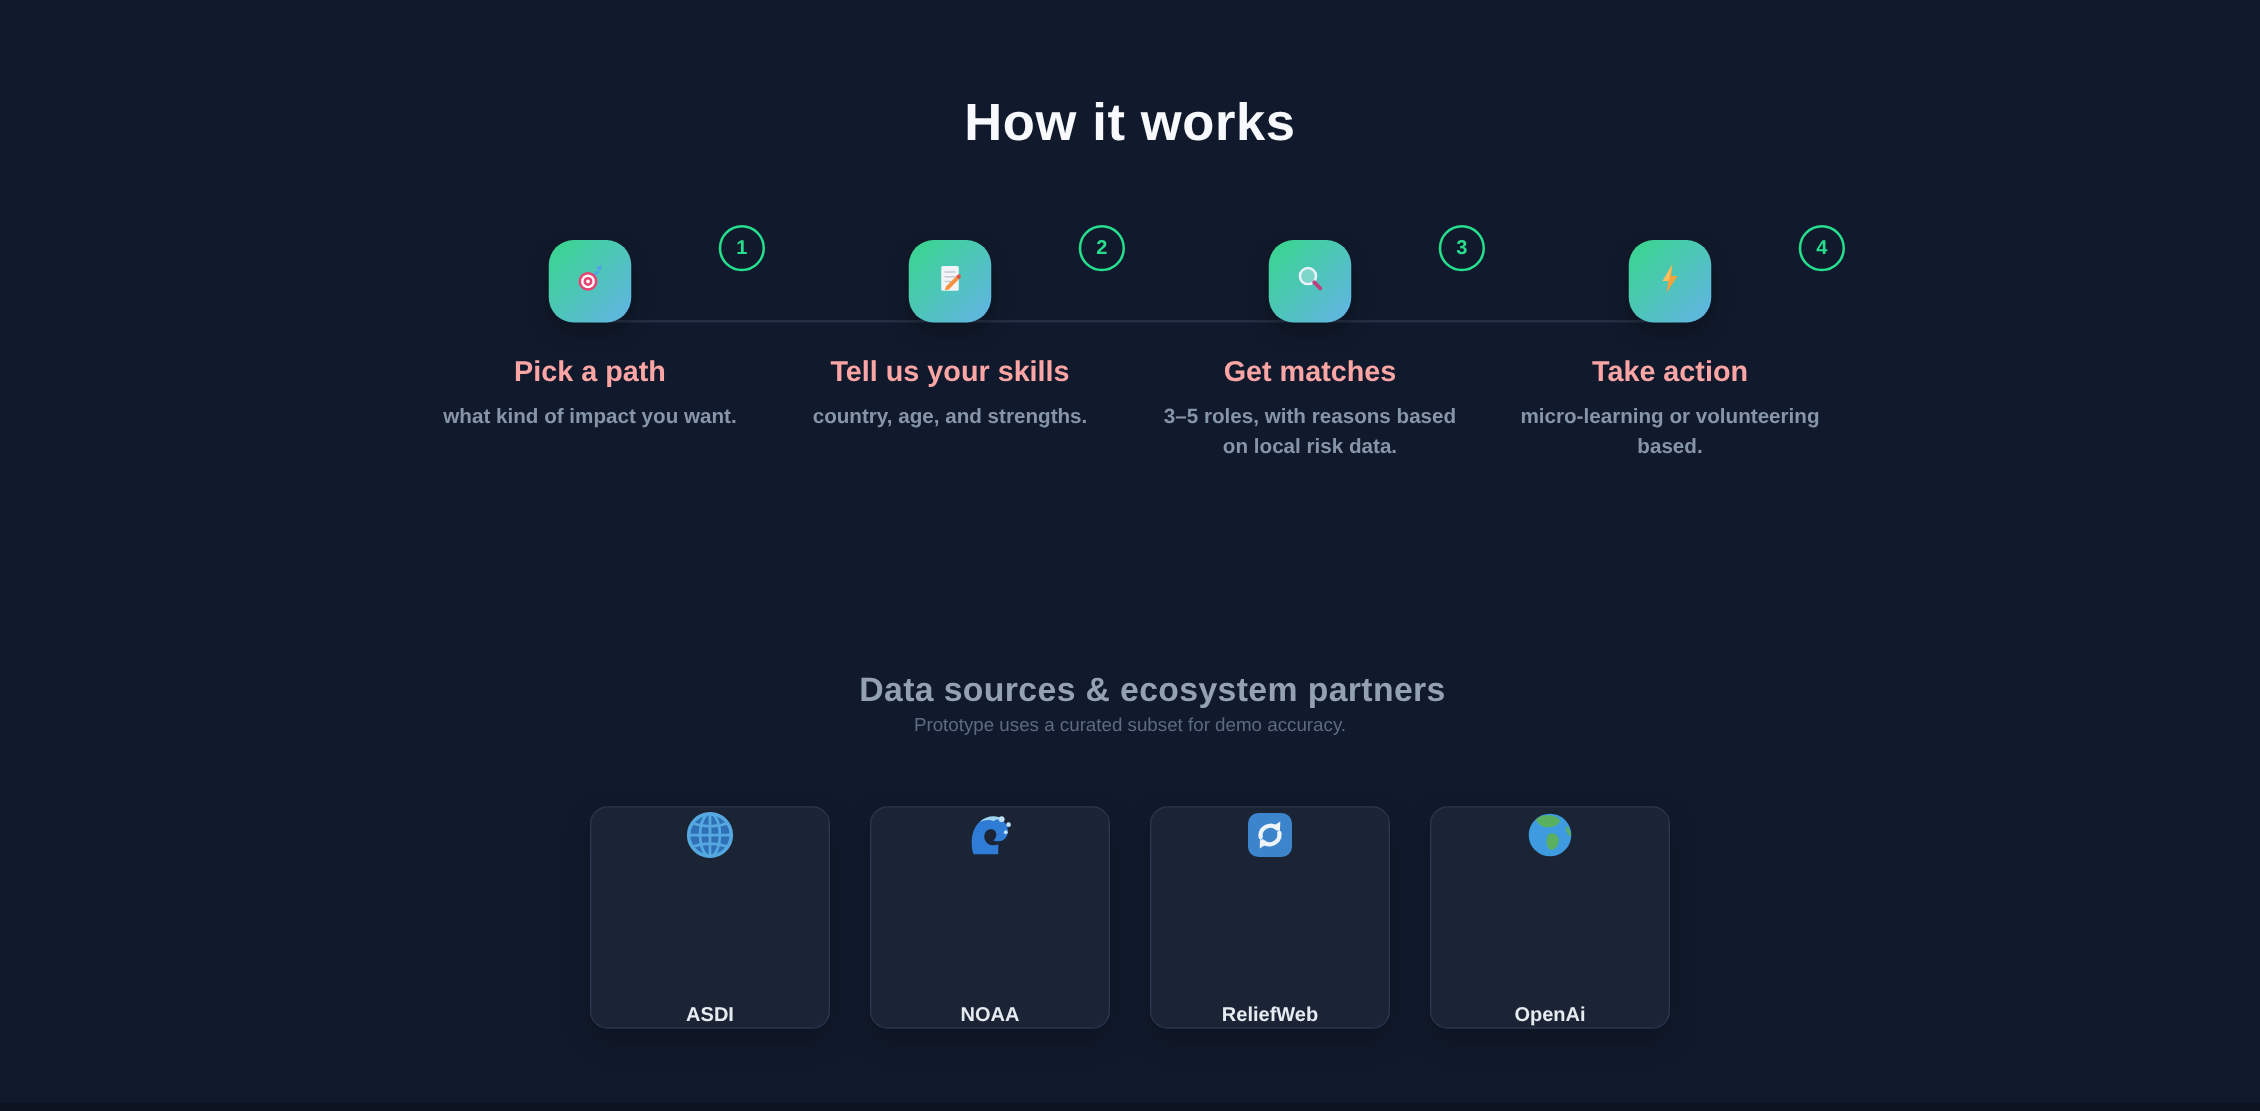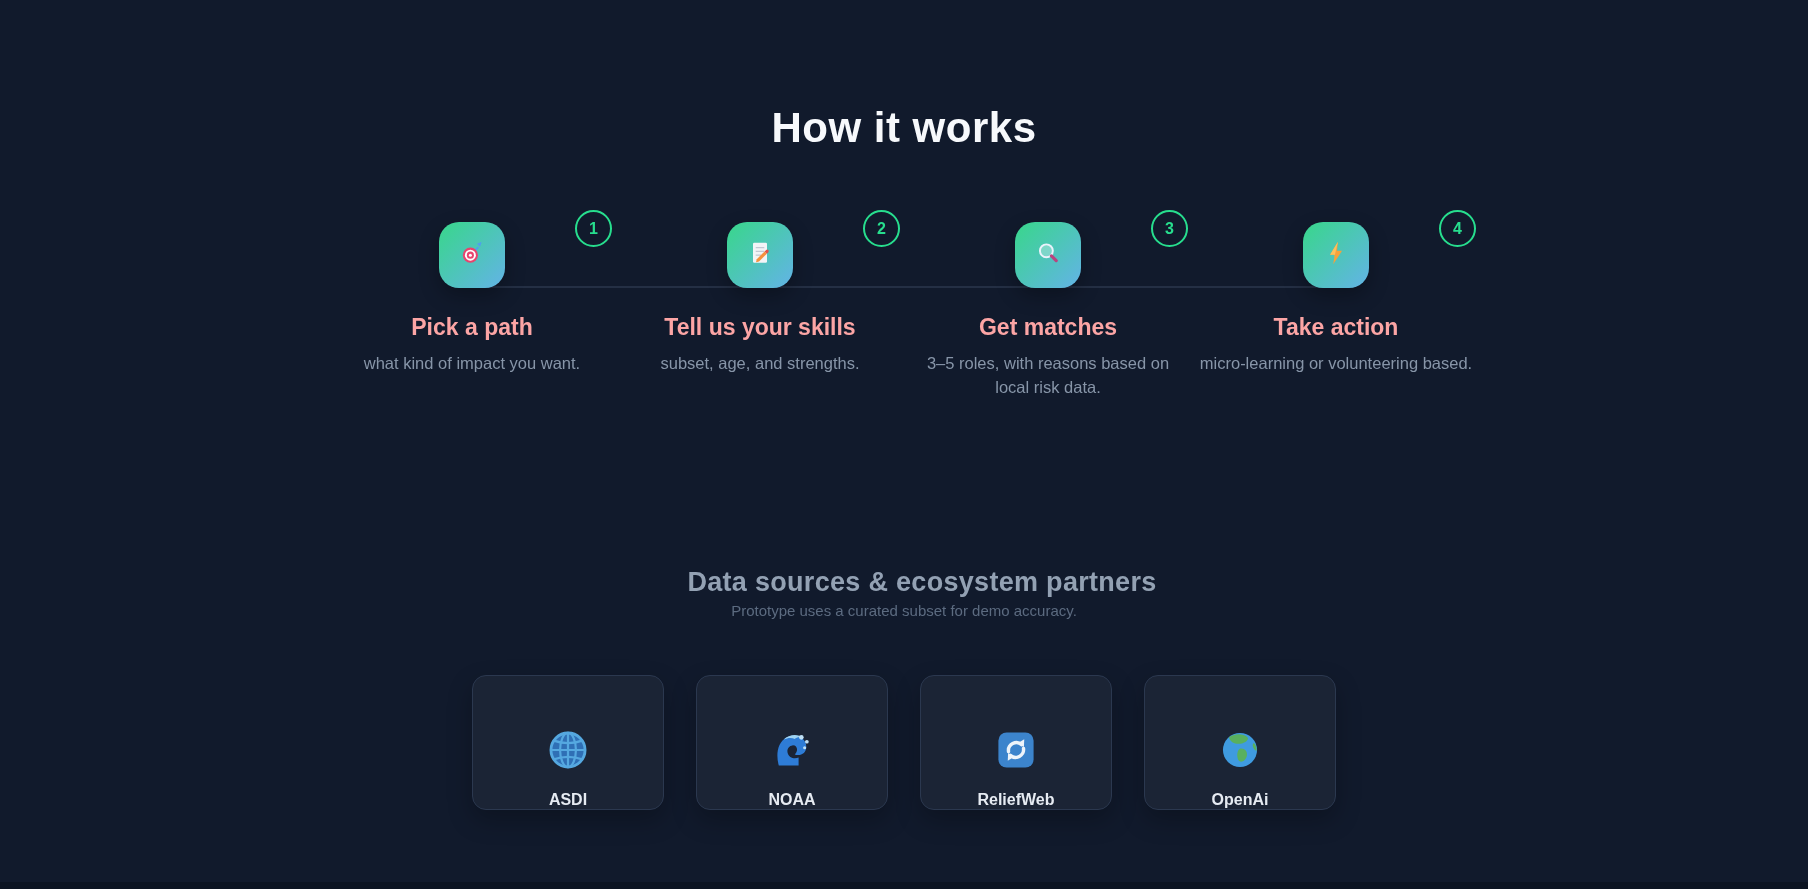--- a/index.html
+++ b/index.html
@@ -5,21 +5,21 @@
   * { margin:0; padding:0; box-sizing:border-box; }
   html,body { width:1808px; height:889px; }
   body {
     background:#111a2c;
     font-family:"Liberation Sans", sans-serif;
     overflow:hidden;
     position:relative;
   }
 
   
-  .hiw { padding-top:104px; }
+  .hiw { padding-top:74px; }
   .hiw-title {
     text-align:center;
     font-size:42px;
     font-weight:800;
     letter-spacing:.5px;
     color:#f7f9fc;
   }
   .steps {
     width:1152px;
     margin:70px auto 0;
@@ -60,21 +60,21 @@
     font-size:23px;
     font-weight:700;
     color:#fca5a5;
   }
   .step-desc {
     margin-top:10px;
     font-size:16.5px;
     line-height:24px;
     color:#8795a8;
     max-width:300px;
-    margin-left:auto; margin-right:auto;
+    margin-left:auto; margin-right:auto;font-weight:bold;
   }
   .step:nth-child(4) .step-desc { max-width:245px; } 
 
   
   .partners { margin-top:168px; text-align:center; }
   .partners-title {
     font-size:27px;
     font-weight:700;
     color:#93a1b3;
     letter-spacing:.3px;
@@ -84,26 +84,26 @@
     margin-top:4px;
     font-size:15px;
     color:#5c6b80;
   }
   .cards {
     margin:56px auto 0;
     display:flex; justify-content:center;
     gap:32px;
   }
   .card {
-    width:192px; height:135px;
+    width:192px; height:178px;
     background:#1b2435;
     border:1px solid #2b384f;
     border-radius:14px;
     display:flex; flex-direction:column;
-    align-items:center; justify-content:flex-end;
+    align-items:center; justify-content:space-between;
     gap:15px;
     box-shadow:0 10px 24px rgba(0,0,0,.25);
     cursor:pointer;
   }
   .card-label {
     font-size:16px;
     font-weight:700;
     color:#e6ebf2;
   }
   .footer-strip {
@@ -148,21 +148,21 @@
             <rect x="6.5" y="3.5" width="13" height="18.5" rx="1.2" fill="#f2f4f7"></rect>
             <line x1="9" y1="8" x2="17" y2="8" stroke="#c3c9d4" stroke-width="1.2"></line>
             <line x1="9" y1="11.5" x2="17" y2="11.5" stroke="#c3c9d4" stroke-width="1.2"></line>
             <line x1="9" y1="15" x2="14" y2="15" stroke="#c3c9d4" stroke-width="1.2"></line>
             <path d="M10 18.8 L17.3 11.5 L19.4 13.6 L12.1 20.9 L9.3 21.5 Z" fill="#f5923e"></path>
             <path d="M17.3 11.5 L19.4 13.6 L20.8 12.2 A1.5 1.5 0 0 0 18.7 10.1 Z" fill="#e2554a"></path>
           </svg>
         </span>
       </div>
       <div class="step-title">Tell us your skills</div>
-      <div class="step-desc">subset, age, and strengths.</div>
+      <div class="step-desc">country, age, and strengths.</div>
     </div>
 
     <div class="step">
       <div class="step-badge">3</div>
       <div class="step-tile">
         <span>
           <svg viewBox="0 0 26 26" width="28" height="28">
             <circle cx="11.5" cy="11" r="6" fill="rgba(255,255,255,0.28)" stroke="#eaf2fb" stroke-width="1.8"></circle>
             <line x1="16.2" y1="15.7" x2="20.6" y2="20.1" stroke="#b8447f" stroke-width="3" stroke-linecap="round"></line>
           </svg>

